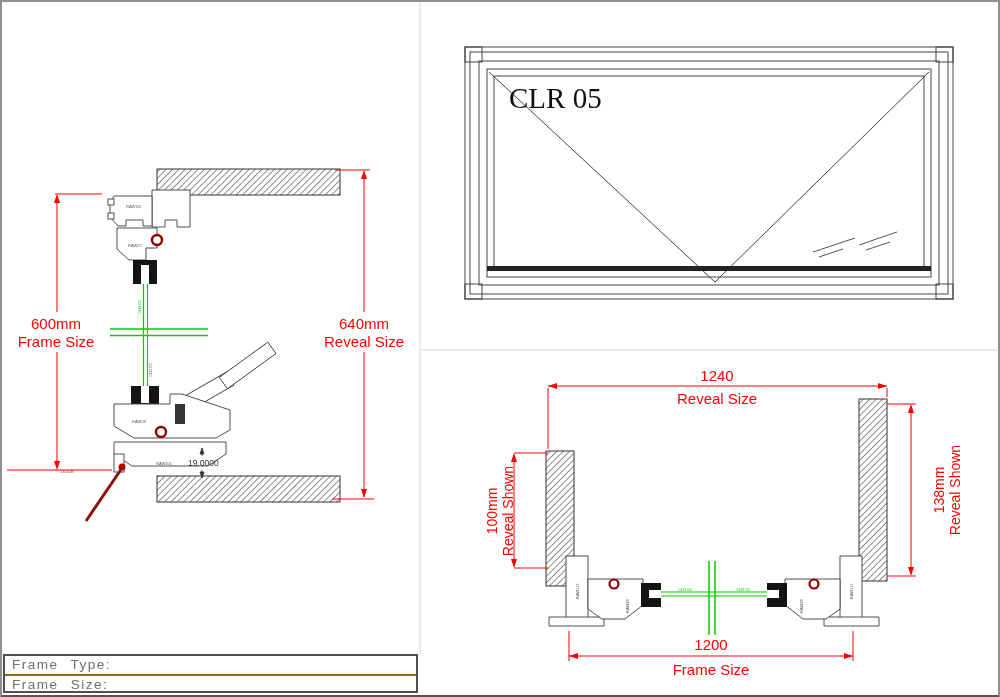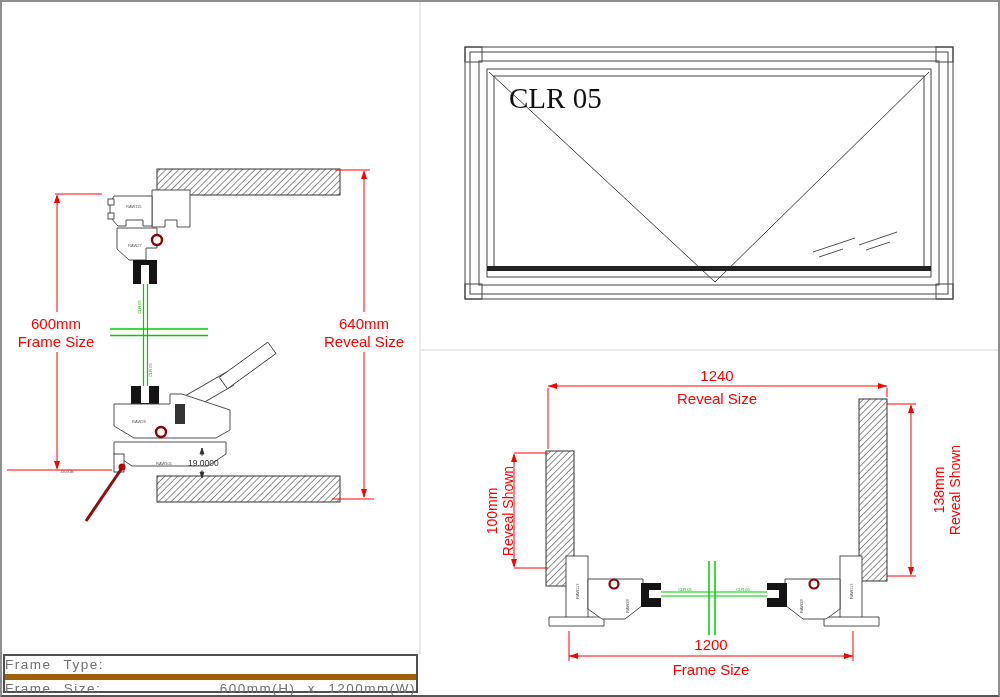--- a/index.html
+++ b/index.html
@@ -5,23 +5,23 @@
   html,body{margin:0;padding:0;background:#fff;}
   #page{position:relative;width:996px;height:693px;background:#fff;
         border:2px solid #8f8f8f;border-bottom:3px solid #555;
         font-family:"Liberation Sans",sans-serif;overflow:hidden;}
   .divider{position:absolute;background:#eaeaea;}
   #div-v{left:417px;top:0;width:2px;height:652px;}
   #div-h{left:419px;top:347px;width:577px;height:2px;}
   svg{position:absolute;}
   #titleblock{position:absolute;left:1px;top:652px;width:415px;height:39px;
       border:2px solid #4f4f4f;background:#fff;box-sizing:border-box;}
-  .tb-row{height:17.5px;display:flex;align-items:center;padding-left:0;
+  .tb-row{height:17.5px;display:flex;align-items:center;padding-left:7px;
       color:#6f6f6f;font-size:13.5px;letter-spacing:1.5px;word-spacing:7px;white-space:nowrap;}
-  .tb-row + .tb-row{border-top:6px solid #a16207;justify-content:space-between;}
+  .tb-row + .tb-row{border-top:2px solid #a16207;}
   .tb-label{margin-right:14px;}
   text{font-family:"Liberation Sans",sans-serif;}
   .dim{fill:#ff0000;font-size:15px;text-anchor:middle;}
   .dim-sm{fill:#ff0000;font-size:14px;text-anchor:middle;}
   .tiny{fill:#555;font-size:4px;}
   .gtiny{fill:#00b400;font-size:4px;text-anchor:middle;}
   .serif{font-family:"Liberation Serif",serif;}
 </style>
 </head>
 <body>
@@ -241,17 +241,16 @@
 
   <div id="div-v" class="divider"></div>
   <div id="div-h" class="divider"></div>
 
   <div id="titleblock">
     <div class="tb-row">
       <span class="tb-label">Frame Type:</span>
     </div>
     <div class="tb-row">
       <span class="tb-label">Frame Size:</span>
-      <span>600mm(H) x 1200mm(W)</span>
     </div>
   </div>
 
 </div>
 
 </body></html>

